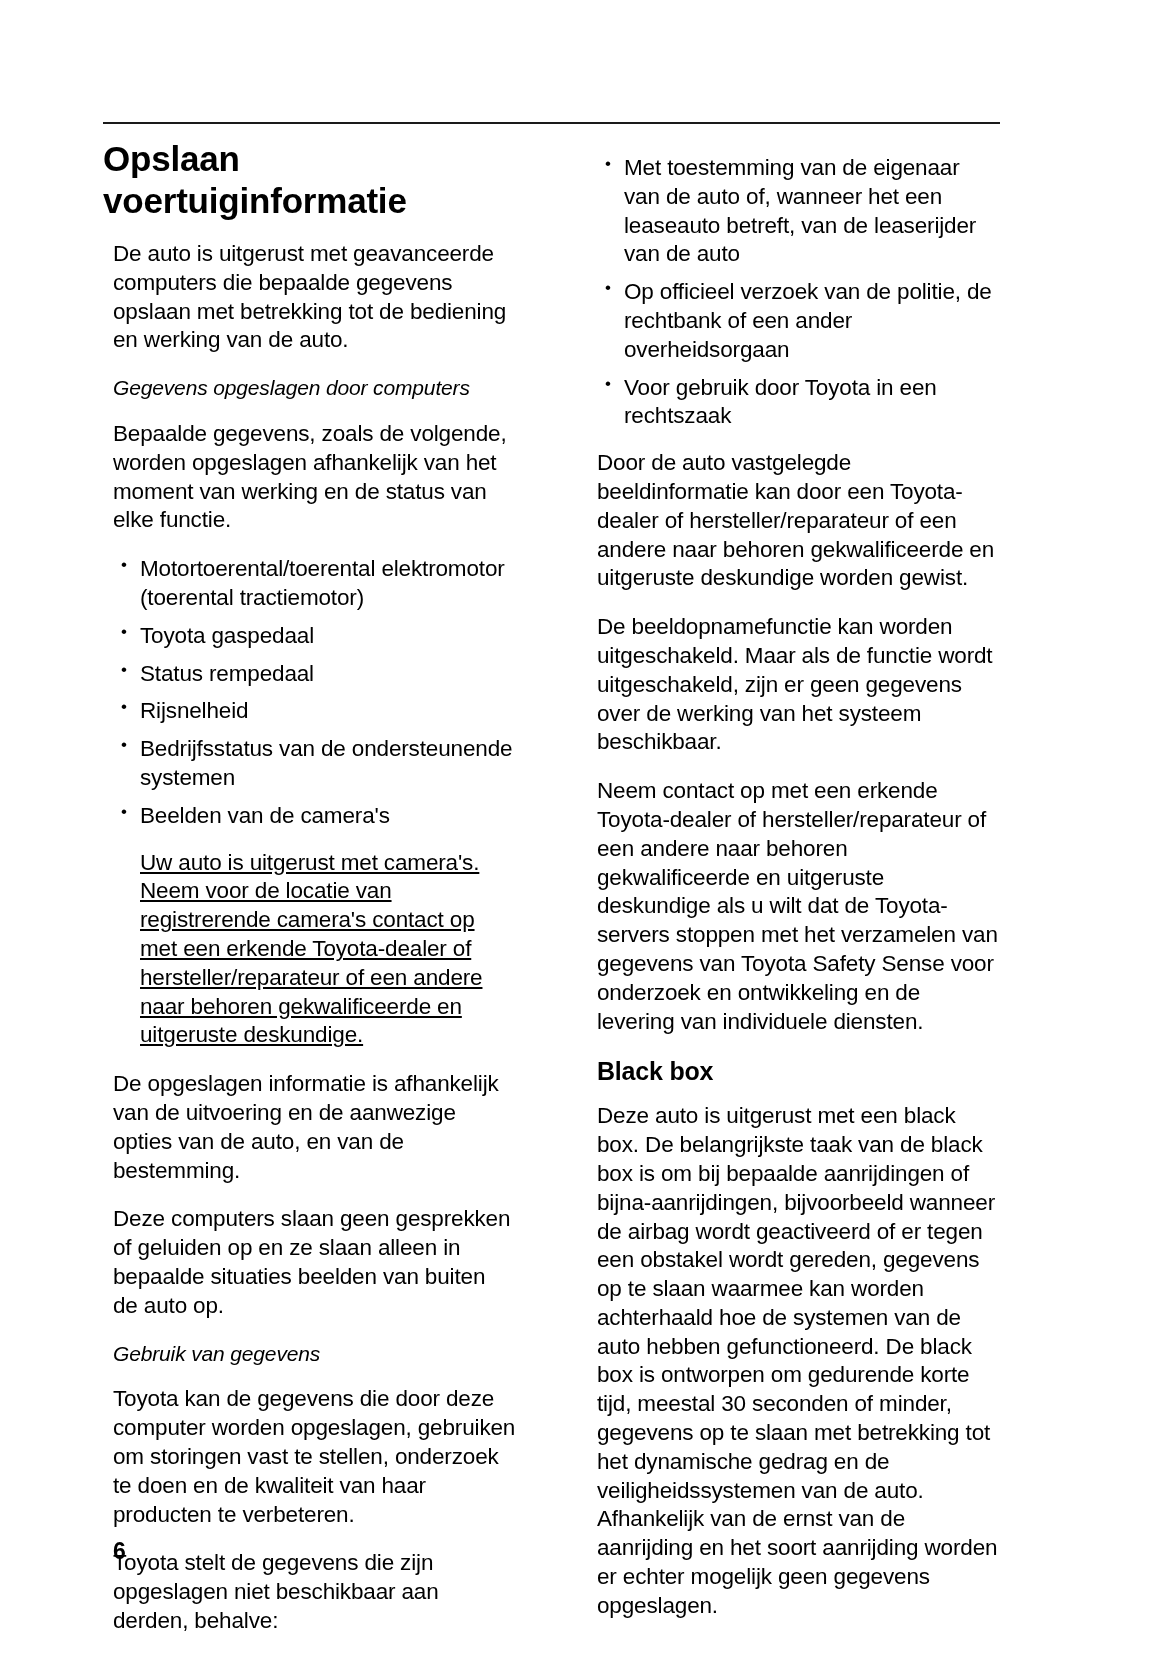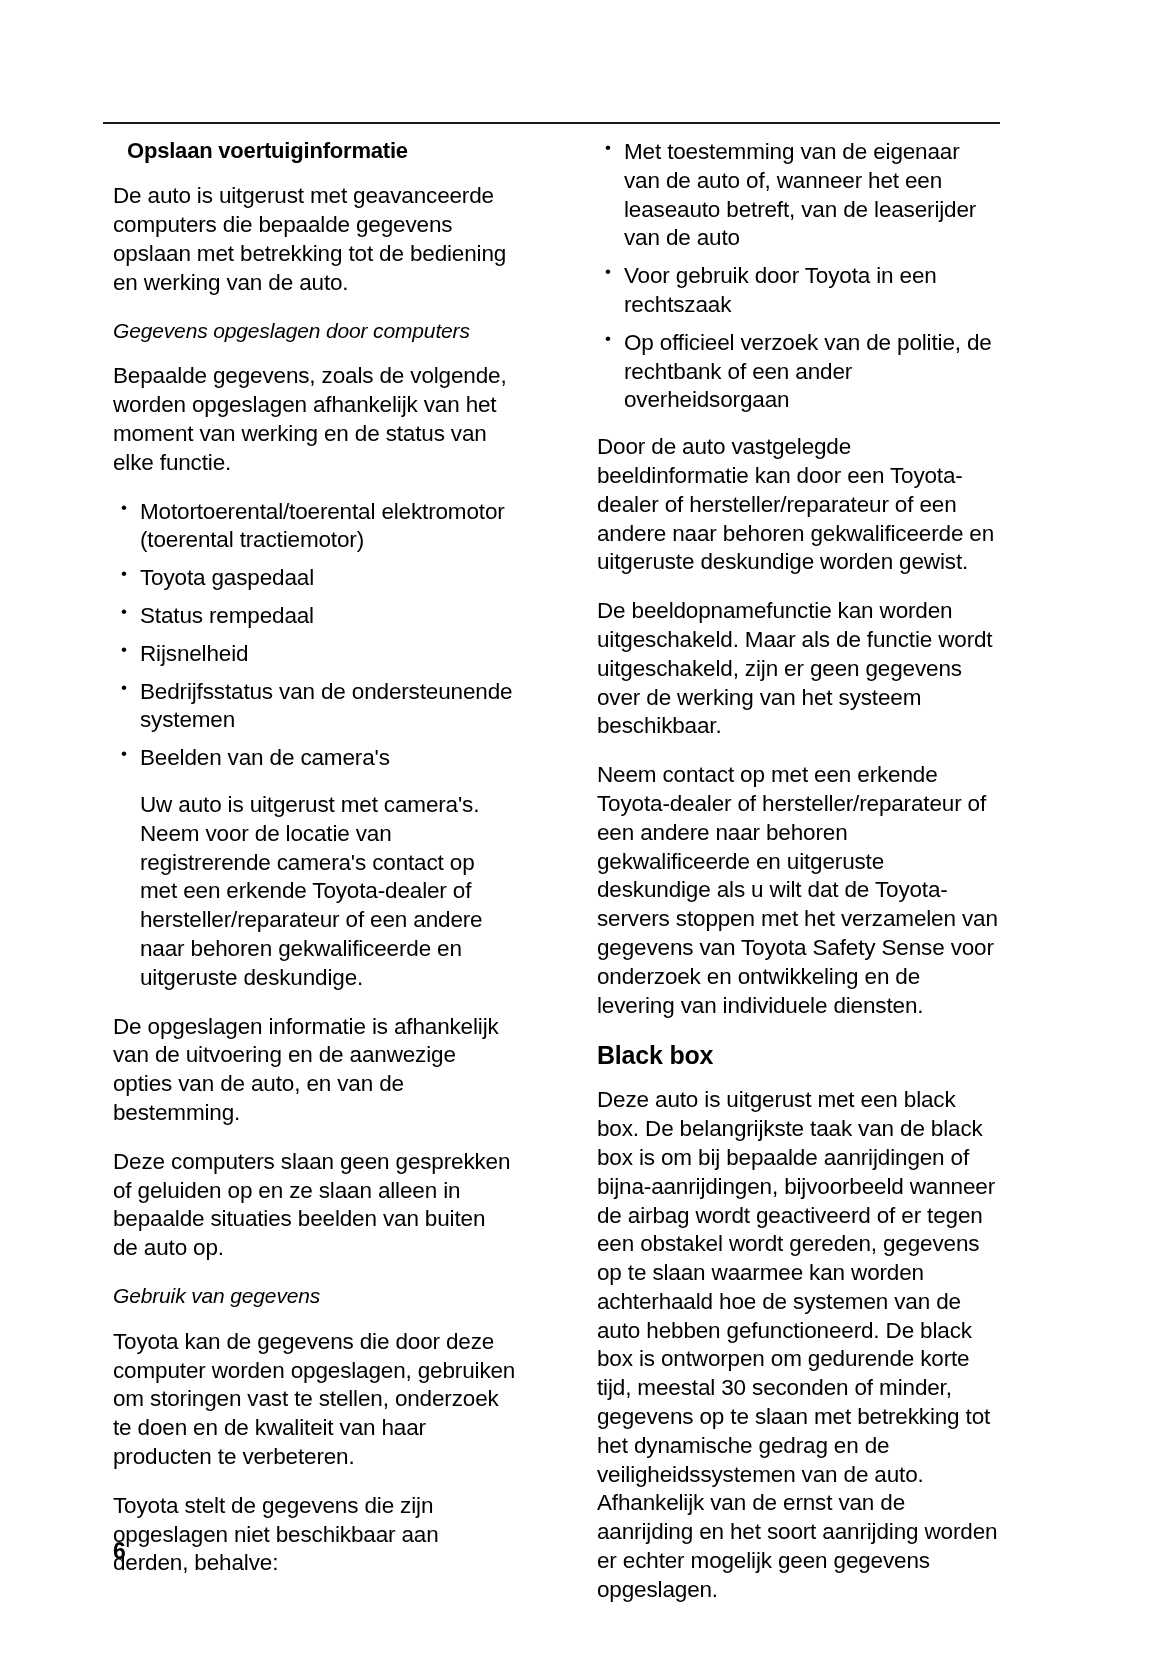--- a/index.html
+++ b/index.html
@@ -32,24 +32,24 @@
     display: flex;
     flex-direction: row;
     align-items: flex-start;
   }
   .col {
     width: 413px;
   }
   .col-left { margin-right: 71px; }
 
   h1.section-title {
-    font-size: 22px;
+    font-size: 35px;
     font-weight: bold;
     line-height: 1.2;
-    margin: 0 0 18px 24px;
+    margin: 0 0 18px 0;
     letter-spacing: -0.2px;
   }
   h2.sub-title {
     font-size: 25px;
     font-weight: bold;
     line-height: 1.2;
     margin: 12px 0 16px 10px;
     letter-spacing: -0.2px;
   }
   p.body {
@@ -60,21 +60,21 @@
   }
   p.italic-head {
     font-size: 21px;
     font-style: italic;
     line-height: 1.28;
     margin: 0 0 18px 10px;
     letter-spacing: -0.15px;
   }
   ul.bullets {
     list-style: none;
-    margin: 0 0 18px 0;
+    margin: 16px 0 18px 0;
     padding: 0;
   }
   ul.bullets > li {
     position: relative;
     font-size: 22.5px;
     line-height: 1.28;
     margin: 0 0 9px 0;
     padding-left: 37px;
     letter-spacing: -0.15px;
   }
@@ -83,20 +83,21 @@
     position: absolute;
     left: 18px;
     top: -1px;
     font-size: 17px;
   }
   p.sub-indent {
     font-size: 22.5px;
     line-height: 1.28;
     margin: 8px 0 20px 37px;
     letter-spacing: -0.15px;
+    text-decoration: underline;
   }
   .page-number {
     position: absolute;
     left: 113px;
     top: 1538px;
     font-size: 23px;
     font-weight: bold;
   }
 </style>
 </head>
@@ -138,22 +139,22 @@
       <p class="body">Toyota kan de gegevens die door deze computer worden opgeslagen, gebruiken om storingen vast te stellen, onderzoek te doen en de kwaliteit van haar producten te verbeteren.</p>
 
       <p class="body">Toyota stelt de gegevens die zijn opgeslagen niet beschikbaar aan derden, behalve:</p>
 
     </div>
 
     <div class="col col-right">
 
       <ul class="bullets">
         <li>Met toestemming van de eigenaar van de auto of, wanneer het een leaseauto betreft, van de leaserijder van de auto</li>
+        <li>Op officieel verzoek van de politie, de rechtbank of een ander overheidsorgaan</li>
         <li>Voor gebruik door Toyota in een rechtszaak</li>
-        <li>Op officieel verzoek van de politie, de rechtbank of een ander overheidsorgaan</li>
       </ul>
 
       <p class="body">Door de auto vastgelegde beeldinformatie kan door een Toyota-dealer of hersteller/reparateur of een andere naar behoren gekwalificeerde en uitgeruste deskundige worden gewist.</p>
 
       <p class="body">De beeldopnamefunctie kan worden uitgeschakeld. Maar als de functie wordt uitgeschakeld, zijn er geen gegevens over de werking van het systeem beschikbaar.</p>
 
       <p class="body">Neem contact op met een erkende Toyota-dealer of hersteller/reparateur of een andere naar behoren gekwalificeerde en uitgeruste deskundige als u wilt dat de Toyota-servers stoppen met het verzamelen van gegevens van Toyota Safety Sense voor onderzoek en ontwikkeling en de levering van individuele diensten.</p>
 
       <h2 class="sub-title">Black box</h2>
 

